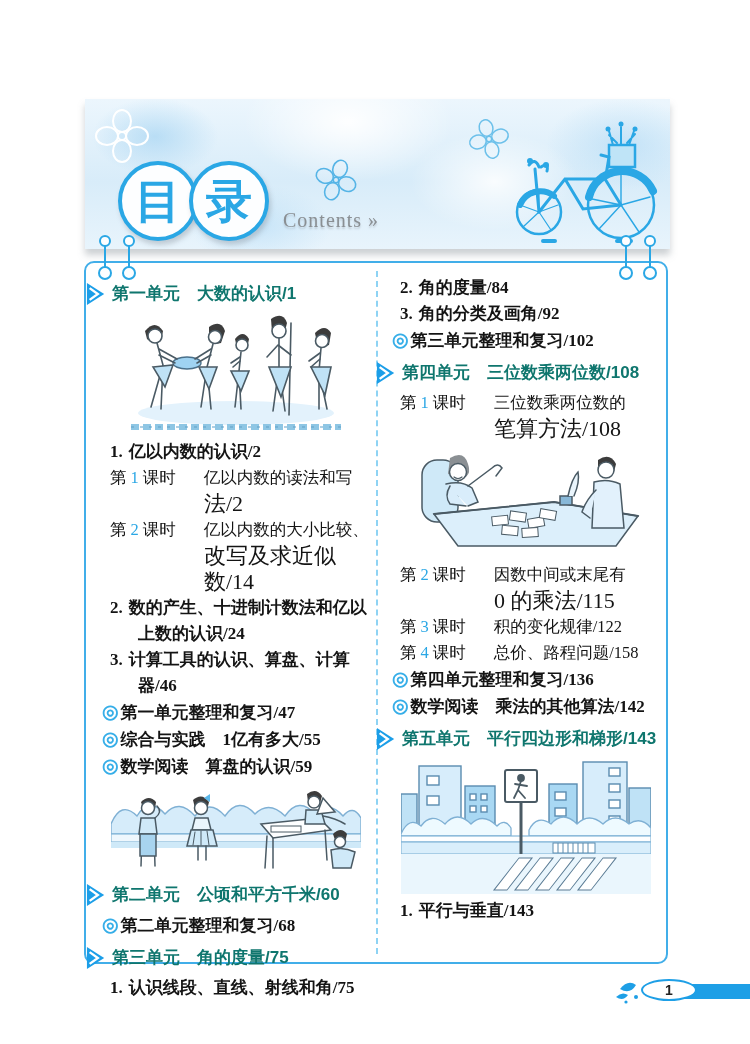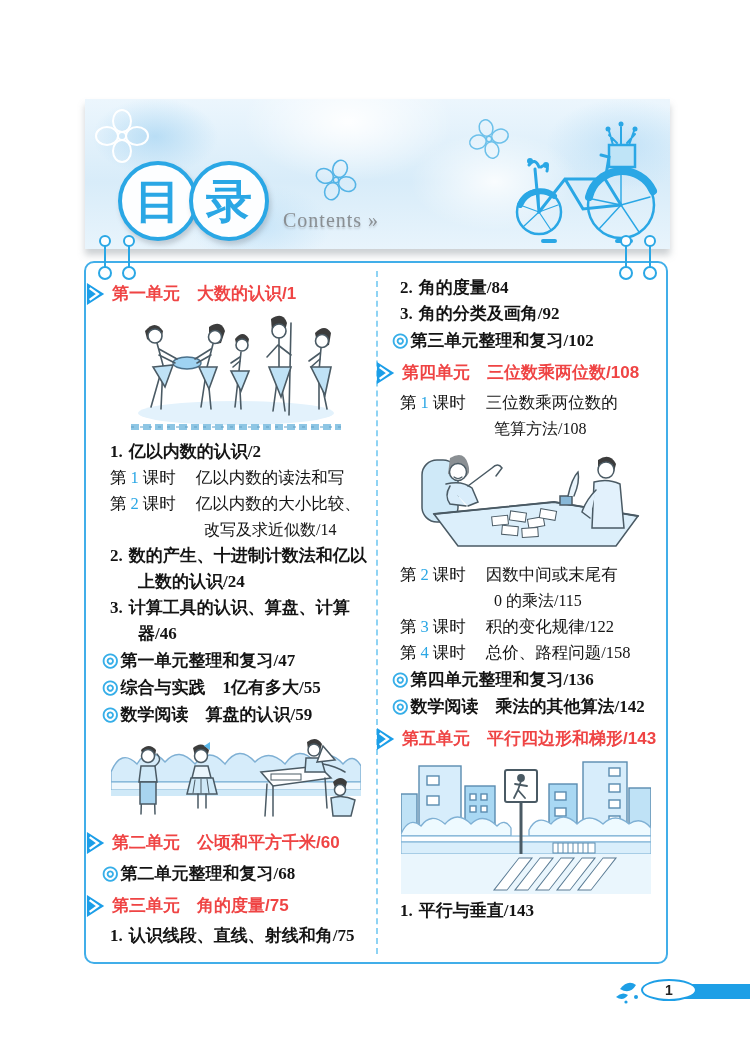--- a/index.html
+++ b/index.html
@@ -50,28 +50,28 @@
   .col-right{left:300px;width:280px;}
   
   .row{font-family:"Liberation Serif","DejaVu Serif",serif;color:#141414;
        font-size:17px;line-height:26px;display:flex;align-items:baseline;}
   .row.item{font-weight:600;}
   .row.item .num{font-weight:bold;margin-right:6px;margin-left:14px;}
   .row.item-cont{font-weight:600;padding-left:42px;text-align:right;}
   .row.lesson{font-size:16.5px;}
   .row.lesson .pre{margin-left:14px;}
   .row.lesson .lnum{color:#2aa7e5;margin:0 4px;}
-  .row.lesson .post{margin-right:20px;}
-  .row.lesson-cont{font-size:16px;padding-left:108px;font-family:Liberation Serif, serif;}
+  .row.lesson .post{margin-right:28px;}
+  .row.lesson-cont{font-size:22px;padding-left:108px;font-family:Liberation Serif, serif;}
   .row.circled .marker{color:#36aee8;font-size:19px;margin-right:2px;margin-left:6px;
        font-family:"Liberation Sans",sans-serif;}
   .row.circled{font-weight:600;}
   .unit-row{
     display:flex;align-items:flex-start;margin:7px 0 5px -10px;
-    color:#ef4444;font-weight:bold;font-size:17px;line-height:24px;
+    color:#0f766e;font-weight:bold;font-size:17px;line-height:24px;
     font-family:"Liberation Sans",sans-serif;letter-spacing:0;
   }
   .unit-row .arrow{margin-right:6px;display:inline-flex;flex:none;}
   .illo{display:block;margin:4px auto;}
   
   .footer-bar{position:absolute;left:668px;top:984px;width:82px;height:15px;background:#1e9fe6;}
   .footer-oval{
     position:absolute;left:641px;top:979px;width:56px;height:22px;background:#fff;
     border:2px solid #1e9fe6;border-radius:50%;box-sizing:border-box;
     display:flex;align-items:center;justify-content:center;
@@ -230,20 +230,23 @@
     <div class="row item">
       <span class="num">1.</span>
       <span>亿以内数的认识/2</span>
     </div>
     <div class="row lesson">
       <span class="pre">第</span>
       <span class="lnum">1</span>
       <span class="post">课时</span>
       <span>亿以内数的读法和写</span>
     </div>
+    <div class="row lesson-cont">
+      <span>法/2</span>
+    </div>
     <div class="row lesson">
       <span class="pre">第</span>
       <span class="lnum">2</span>
       <span class="post">课时</span>
       <span>亿以内数的大小比较、</span>
     </div>
     <div class="row lesson-cont">
       <span>改写及求近似数/14</span>
     </div>
     <div class="row item">

